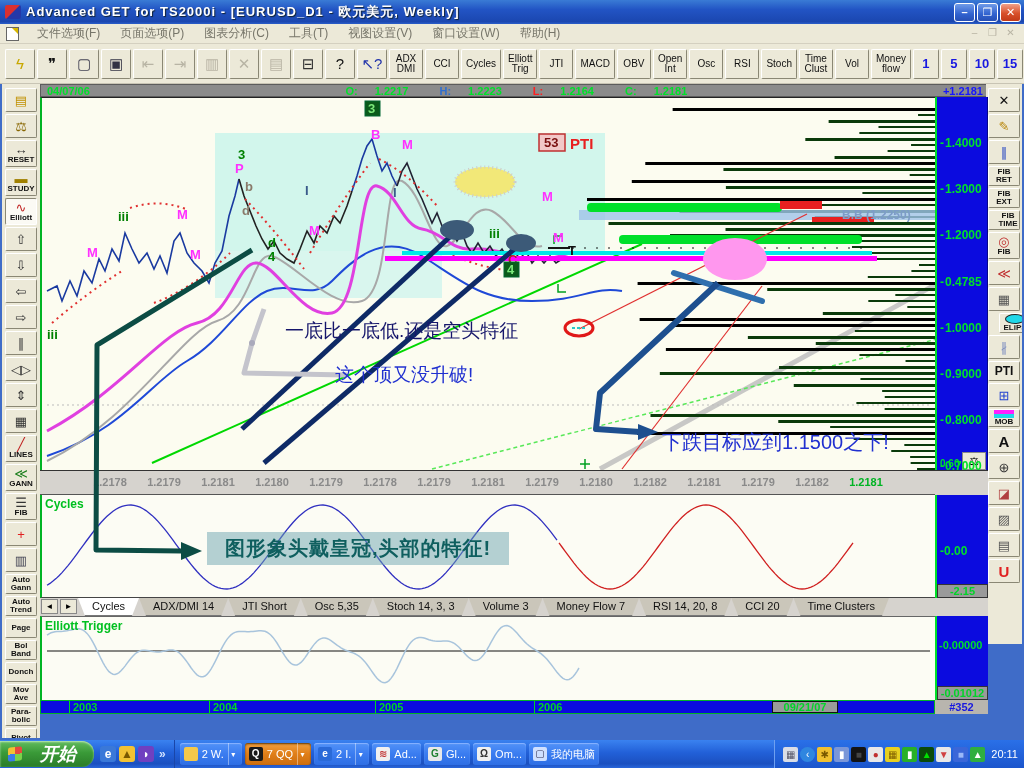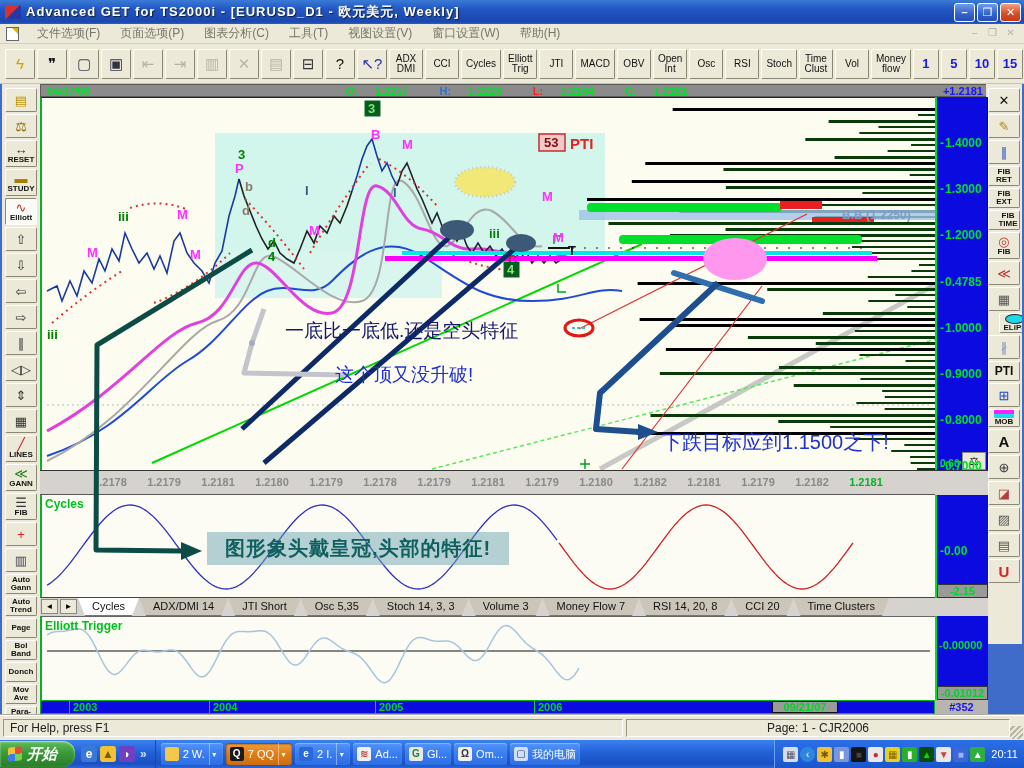--- a/index.html
+++ b/index.html
@@ -130,21 +130,21 @@
   .spanel.left { width:620px; }
   .spanel.right { width:384px; justify-content:center; }
   .grip { position:absolute; right:1px; bottom:1px; width:13px; height:13px;
     background:repeating-linear-gradient(135deg,transparent 0 2px,#b8b4a4 2px 4px); }
 
   
   .taskbar { position:absolute; left:0; top:740px; width:1024px; height:28px;
     background:linear-gradient(#3a82f0,#2260d8 45%,#1b50c0 85%,#2a66da); display:flex; align-items:center; }
   .startbtn { height:26px; margin:1px 0 1px 0; padding:0 18px 0 8px; border-radius:0 12px 12px 0;
     background:linear-gradient(#62bc5e,#3a9a38 45%,#2d812b 90%); color:#fff; font-weight:bold; font-style:italic;
-    font-size:15px; display:flex; align-items:center; gap:5px; box-shadow:inset 0 1px 2px #bfe8bc; }
+    font-size:18px; display:flex; align-items:center; gap:18px; box-shadow:inset 0 1px 2px #bfe8bc; }
   .flag { width:14px; height:14px; border-radius:2px; transform:skewY(-6deg);
     background:conic-gradient(#e64a3c 0 90deg,#7ad24a 90deg 180deg,#3a7de8 180deg 270deg,#f2c234 270deg); }
   .qlaunch { display:flex; align-items:center; gap:3px; padding:0 6px; border-right:1px solid #1a46a8; height:100%; }
   .qicon { width:16px; height:16px; border-radius:3px; font-size:12px; font-weight:bold; text-align:center; line-height:16px; }
   .chev { color:#cfe0ff; font-size:12px; font-weight:bold; padding:0 2px; }
   .taskitems { display:flex; align-items:flex-end; gap:3px; padding-left:5px; flex:1; }
   .task { height:22px; border-radius:3px; background:linear-gradient(#5292f8,#3a7cf0 50%,#2e6ee4);
     color:#fff; font-size:11px; display:flex; align-items:center; padding:0 4px; gap:4px; box-shadow:inset 0 1px 1px #8ab4ff; }
   .task.active { background:linear-gradient(#f0a040,#e07e18 50%,#cc6e10); box-shadow:inset 0 1px 2px #5c3608; }
   .task .ticon { width:14px; height:14px; border-radius:2px; font-size:10px; font-weight:bold; text-align:center; line-height:14px; flex:none; }
@@ -675,29 +675,20 @@
 
   <div class="timeaxis" id="timeaxis">
     <span class="datebox">09/21/07</span>
   <span class="year" style="left: 28px;">2003</span>
       <span class="year" style="left: 168px;">2004</span>
       <span class="year" style="left: 334px;">2005</span>
       <span class="year" style="left: 493px;">2006</span>
     </div>
   <div class="timeaxis-right">#352</div>
 
-  <div class="statusbar">
-    <div class="spanel left">
-        <span>For Help, press F1</span>
-      </div>
-    <div class="spanel right">
-        <span>Page: 1 - CJR2006</span>
-      </div>
-    <div class="grip"></div>
-  </div>
 
   <div class="taskbar">
     <div class="startbtn">
       <span class="flag"></span>
       <span>开始</span>
     </div>
     <div class="qlaunch" id="qlaunch">
         <span class="qicon" style="color: rgb(255, 255, 255); background: rgb(58, 120, 216);">e</span>
         <span class="qicon" style="color: rgb(122, 88, 0); background: rgb(242, 194, 52);">▲</span>
         <span class="qicon" style="color: rgb(255, 255, 255); background: rgb(112, 64, 192);">◗</span>

